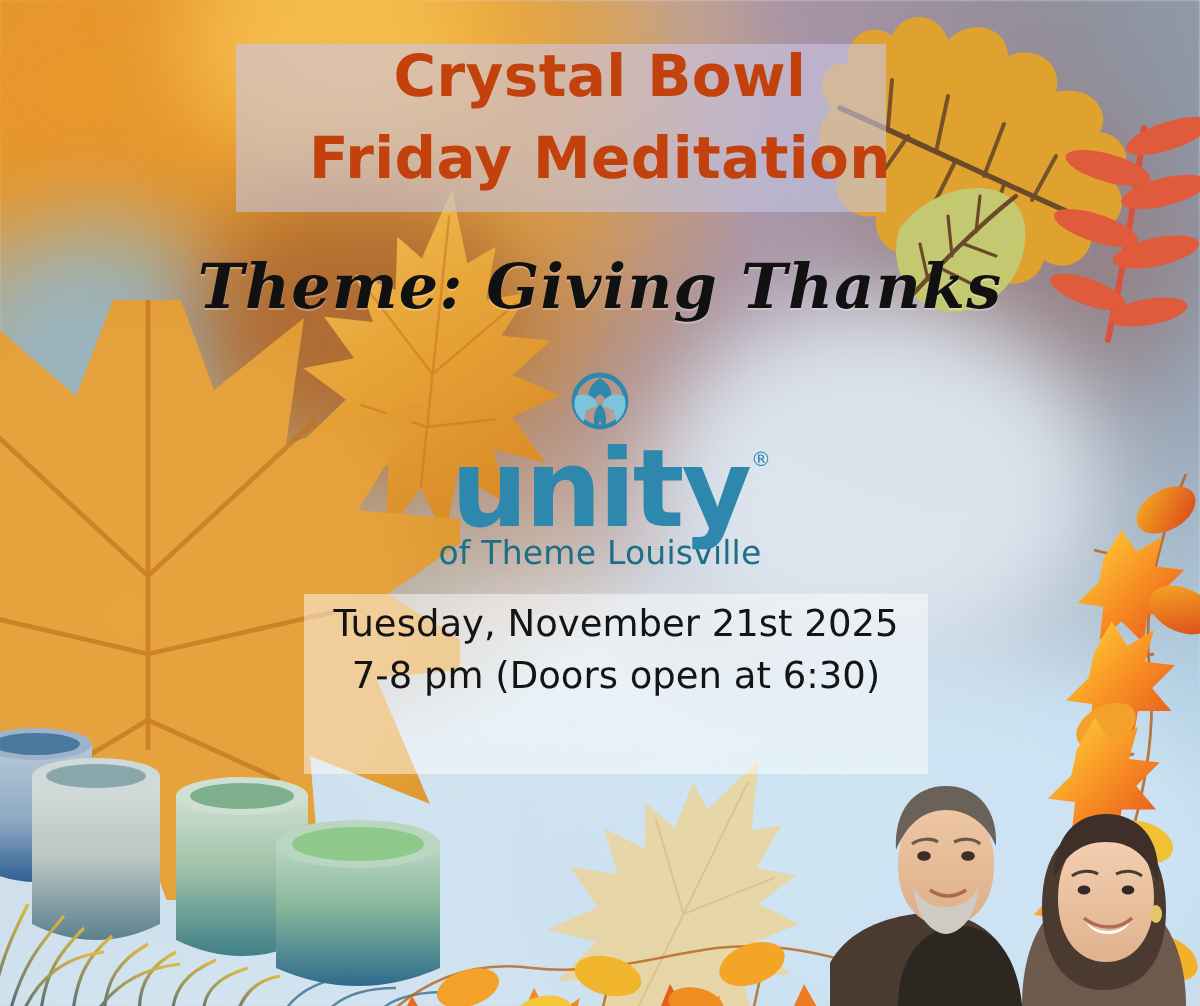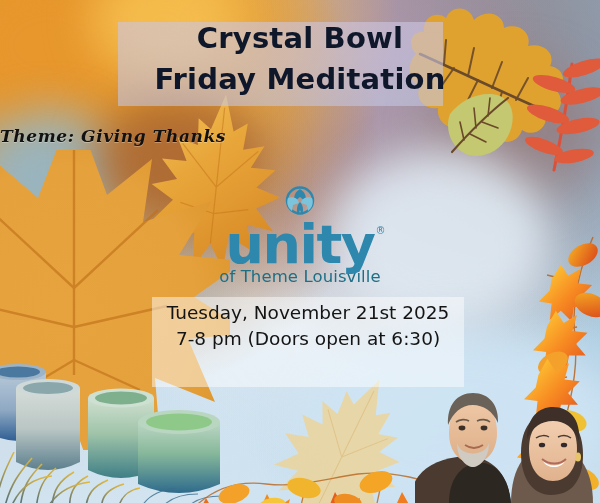--- a/index.html
+++ b/index.html
@@ -43,26 +43,26 @@
   .garland-b{position:absolute;left:180px;bottom:-14px;width:290px;height:95px;}
   
   .title-box{
     position:absolute;left:118px;top:22px;width:325px;height:84px;
     background:linear-gradient(180deg,rgba(205,197,226,.62),rgba(196,200,230,.58));
     mix-blend-mode:normal;
   }
   .title{
     position:absolute;left:0;top:18px;width:600px;text-align:center;
     font-family:"DejaVu Sans",sans-serif;font-weight:bold;
-    font-size:29px;line-height:1.42;color:#0f172a;letter-spacing:.2px;
+    font-size:29px;line-height:1.42;color:#c2410c;letter-spacing:.2px;
   }
   .theme{
-    position:absolute;left:0;top:126px;width:600px;
+    position:absolute;left:0;top:126px;width:600px;text-align:center;
     font-family:"DejaVu Serif",serif;font-weight:bold;font-style:italic;
-    font-size:17px;color:#111;letter-spacing:.6px;
+    font-size:31px;color:#111;letter-spacing:.6px;
     text-shadow:0 1px 0 rgba(255,255,255,.28);
   }
   
   .logo{position:absolute;left:0;top:186px;width:600px;text-align:center;}
   .logo-mark{display:block;margin:0 auto 1px;width:34px;height:33px;}
   .logo-word{
     position:relative;display:inline-block;
     font-family:"DejaVu Sans",sans-serif;font-weight:bold;
     font-size:54px;line-height:.92;letter-spacing:-1.5px;color:#2e87ad;
   }

